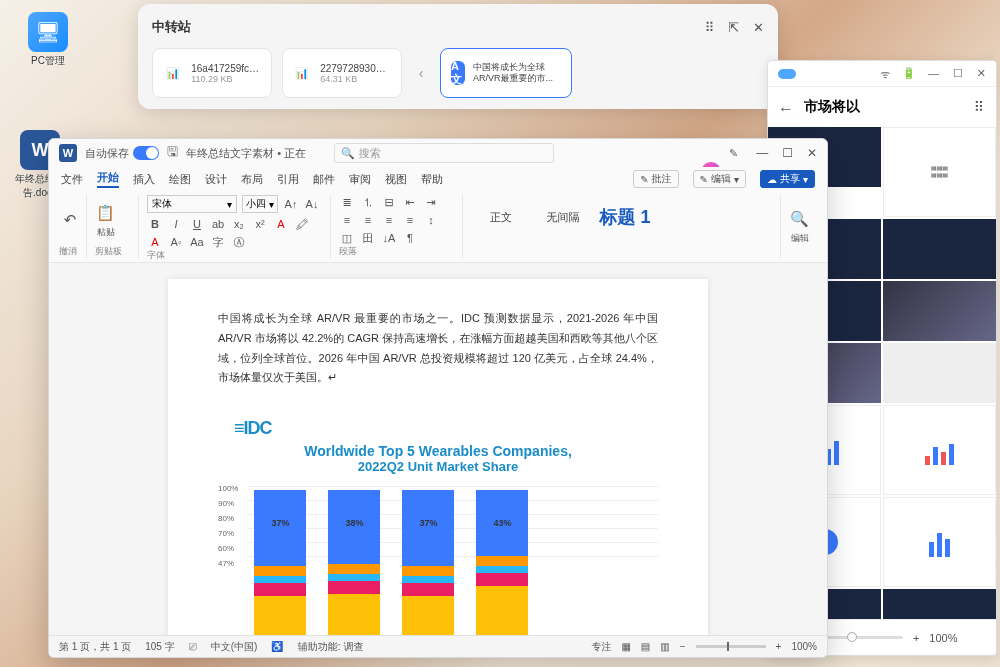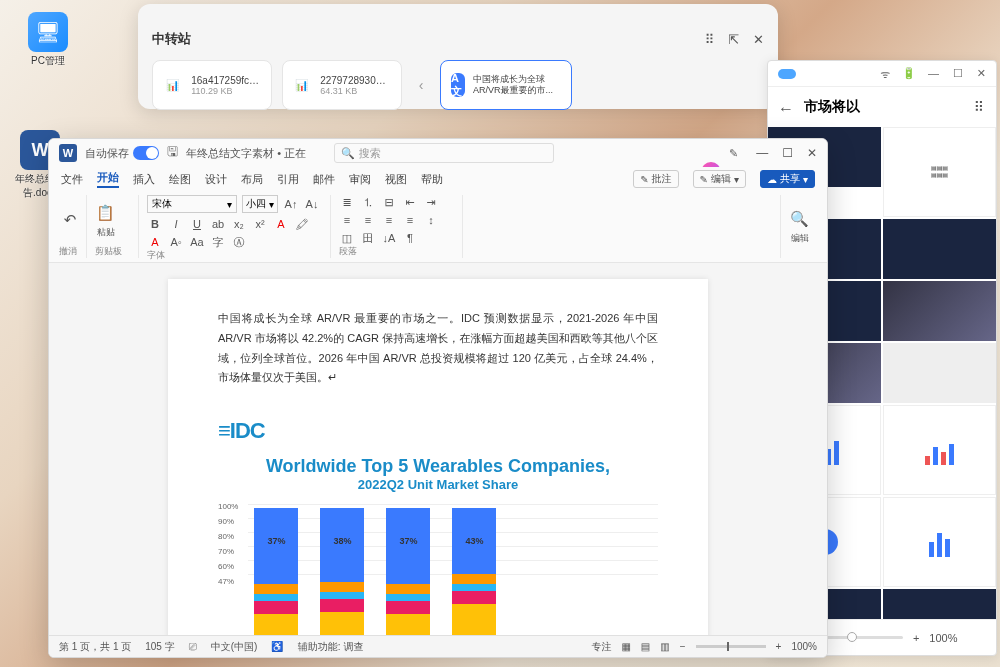--- a/index.html
+++ b/index.html
@@ -6,21 +6,21 @@
 body { width:1000px; height:667px; position:relative; overflow:hidden;
   background:linear-gradient(135deg,#f5f0e8 0%,#e8d5c0 30%,#d4a888 50%,#f0e5d5 70%,#eae0d0 100%); }
 .desktop-icon { position:absolute; display:flex; flex-direction:column; align-items:center; width:60px; }
 .desktop-icon .ico { width:40px; height:40px; border-radius:8px; display:flex; align-items:center; justify-content:center; }
 .desktop-icon .lbl { font-size:10px; color:#333; text-align:center; margin-top:2px; text-shadow:0 0 2px #fff; }
 #pc-icon { top:12px; left:18px; }
 #pc-icon .ico { background:linear-gradient(135deg,#4da6ff,#1a8cff); color:#fff; font-size:20px; }
 #doc-icon { top:130px; left:10px; }
 #doc-icon .ico { background:#2b579a; color:#fff; font-size:18px; font-weight:bold; }
 
-.transfer { position:absolute; top:4px; left:138px; width:640px; height:105px; background:#f5f5f5; border-radius:12px; box-shadow:0 4px 20px rgba(0,0,0,.15); padding:22px 14px; }
+.transfer { position:absolute; top:4px; left:138px; width:640px; height:105px; background:#f5f5f5; border-radius:12px; box-shadow:0 4px 20px rgba(0,0,0,.15); padding:10px 14px; }
 .transfer .hdr { display:flex; align-items:center; height:26px; }
 .transfer .hdr .title { font-size:13px; font-weight:bold; color:#333; }
 .transfer .hdr .ctrls { margin-left:auto; display:flex; gap:14px; font-size:13px; color:#555; }
 .transfer .files { display:flex; gap:10px; margin-top:8px; }
 .file-card { display:flex; align-items:center; gap:8px; padding:8px 10px; width:120px; height:50px; background:#fff; border:1px solid #e5e5e5; border-radius:8px; }
 .file-card .fic { width:24px; height:24px; display:flex; align-items:center; justify-content:center; font-size:11px; }
 .file-card .meta { display:flex; flex-direction:column; overflow:hidden; }
 .file-card .fname { font-size:10px; color:#444; white-space:nowrap; overflow:hidden; text-overflow:ellipsis; }
 .file-card .fsize { font-size:9px; color:#999; }
 .file-card.sel { border-color:#3a7afe; }
@@ -73,29 +73,29 @@
 .rrow { display:flex; gap:5px; align-items:center; }
 .rbtn { width:16px; height:14px; display:flex; align-items:center; justify-content:center; font-size:11px; color:#555; }
 .fontsel { width:90px; height:18px; border:1px solid #ccc; font-size:10px; padding:0 4px; display:flex; align-items:center; justify-content:space-between; }
 .sizesel { width:36px; height:18px; border:1px solid #ccc; font-size:10px; padding:0 3px; display:flex; align-items:center; justify-content:space-between; }
 .styles { display:flex; gap:2px; flex:1; }
 .stylebox { width:60px; height:44px; display:flex; flex-direction:column; align-items:center; justify-content:center; font-size:11px; color:#444; border:1px solid transparent; }
 .stylebox.h1 { font-size:18px; font-weight:600; color:#185abd; }
 .word .page-area { flex:1; background:#f5f5f5; overflow:hidden; position:relative; display:flex; justify-content:center; padding-top:16px; }
 .page { width:540px; min-height:700px; background:#fff; box-shadow:0 0 6px rgba(0,0,0,.1); padding:30px 50px; }
 .para { font-size:11px; line-height:1.8; color:#333; text-align:justify; }
-.idc-logo { font-size:22px; font-weight:bold; color:#1a8cc8; letter-spacing:-1px; margin-top:30px; }
-.chart-title { text-align:center; color:#1a8cc8; font-size:18px; font-weight:600; margin-top:12px; }
+.idc-logo { font-size:18px; font-weight:bold; color:#1a8cc8; letter-spacing:-1px; margin-top:30px;margin-left:16px; }
+.chart-title { text-align:center; color:#1a8cc8; font-size:14px; font-weight:600; margin-top:4px; }
 .chart-sub { text-align:center; color:#1a8cc8; font-size:13px; font-weight:600; margin-bottom:10px; }
 .chart { display:flex; height:90px; gap:6px; }
 .yaxis { display:flex; flex-direction:column; justify-content:space-between; font-size:8px; color:#666; padding-right:4px; height:84px; }
 .plot { flex:1; display:flex; gap:22px; align-items:flex-end; position:relative; padding-left:6px; }
 .plot::before { content:''; position:absolute; left:0; right:0; top:0; bottom:4px;
   background:repeating-linear-gradient(to top,transparent 0,transparent 13px,#eee 13px,#eee 14px); }
-.barcol { width:44px; position:relative; height:84px; z-index:1; }
+.barcol { width:52px; position:relative; height:84px; z-index:1; }
 .seg { position:absolute; left:0; right:0; }
 .seg.oth { background:#ffc107; bottom:0; }
 .seg.a { background:#e91e63; }
 .seg.b { background:#29b6f6; }
 .seg.c { background:#ff9800; }
 .seg.top { background:#3a7afe; }
 .pctlbl { position:absolute; width:100%; text-align:center; font-size:9px; font-weight:bold; color:#333; top:28px; z-index:2; }
 .statusbar { height:22px; display:flex; align-items:center; gap:14px; padding:0 10px; font-size:10px; color:#555; background:#f5f5f5; border-top:1px solid #e0e0e0; }
 .statusbar .sright { margin-left:auto; display:flex; gap:10px; align-items:center; }
 .zoom-slider { width:70px; height:3px; background:#ccc; position:relative; }
@@ -334,20 +334,31 @@
         <div class="rrow">
           <span class="rbtn">◫</span>
           <span class="rbtn">田</span>
           <span class="rbtn">↓A</span>
           <span class="rbtn">¶</span>
         </div>
       </div>
       <div class="glabel">段落</div>
     </div>
     <div class="rgroup" style="flex:1">
+      <div class="styles">
+        <div class="stylebox">
+            <span>正文</span>
+          </div>
+        <div class="stylebox">
+            <span>无间隔</span>
+          </div>
+        <div class="stylebox h1">
+            <span>标题 1</span>
+          </div>
+      </div>
     </div>
     <div class="rgroup" style="width:40px">
       <div class="rbtns">
           <div class="vbtn">
             <div class="vic">🔍</div>
             <span>编辑</span>
           </div>
         </div>
     </div>
   </div>

